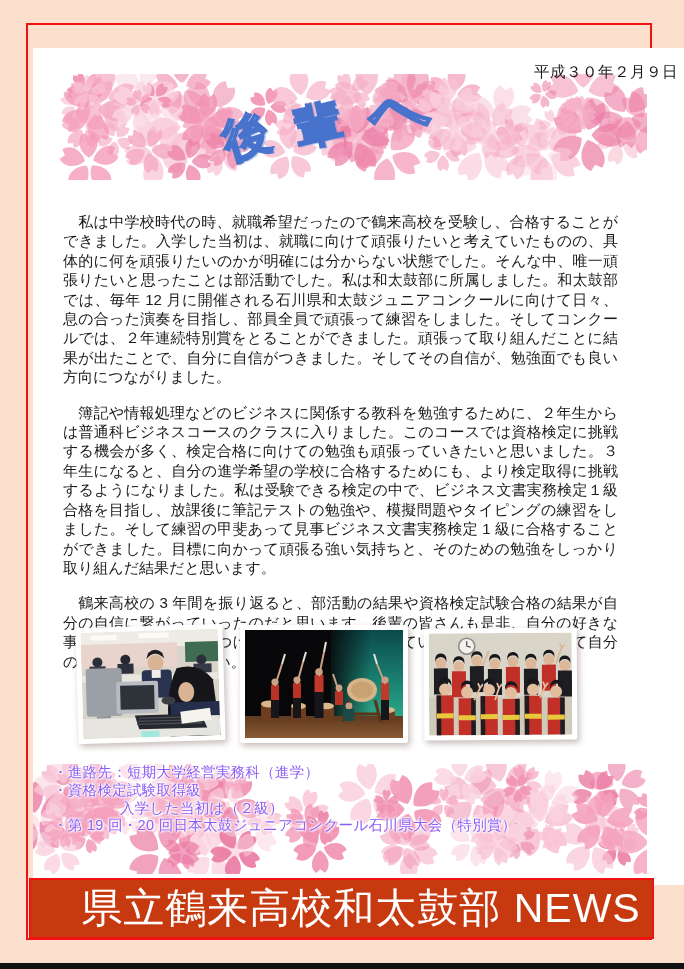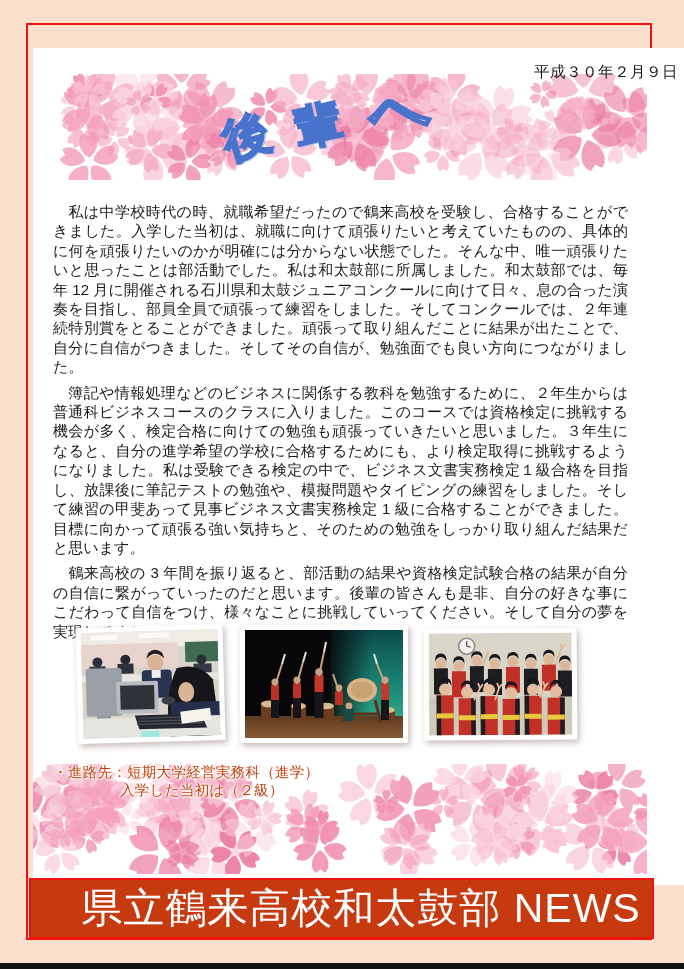--- a/index.html
+++ b/index.html
@@ -39,35 +39,35 @@
   }
   .tc0{left:190px;top:58px;font-size:47px;transform:rotate(-17deg);}
   .tc1{left:262px;top:46px;font-size:47px;transform:rotate(-13deg);}
   .tc2{left:336px;top:22px;font-size:60px;transform:rotate(-6deg);
        color:transparent;-webkit-text-stroke:2.5px #4873cd;text-shadow:none;}
   .article{
     position:absolute;left:14px;top:148px;width:587px;z-index:2;
     font-size:15px;line-height:19.4px;text-align:justify;
     text-justify:inter-ideograph;
   }
-  .article p{margin:6px;}
+  .article p{margin:16px;}
   .photo-row{
     position:absolute;left:44px;top:577px;width:540px;z-index:2;
     display:flex;align-items:center;gap:16px;
   }
   .photo{
     background:#fff;padding:5px;box-shadow:2px 3px 6px rgba(80,50,40,.33);
     line-height:0;border-radius:2px;
   }
   .ph1{transform:rotate(-1.6deg);}
   .ph3{transform:rotate(-.4deg);}
   .achievements{
     position:absolute;left:20px;top:716px;z-index:3;
     font-size:14.5px;line-height:17.8px;letter-spacing:.3px;
-    color:#c2410c;
+    color:#8b5cf6;
     text-shadow:0 0 2px #fff,0 0 2px #fff,0 0 3px #fff,1px 1px 2px #fff,-1px -1px 2px #fff;
   }
   .achievements .row{white-space:pre;}
   .achievements .ind1{padding-left:67px;}
   .banner{
     position:absolute;left:29px;top:878px;width:625px;height:61px;
     box-sizing:border-box;border:2px solid #f01212;background:#c73a10;
     display:flex;align-items:center;justify-content:center;z-index:2;
   }
   .banner-title{
@@ -473,21 +473,23 @@
         <use href="#sakura-flower" transform="translate(201.7,16.5) rotate(231) scale(0.56)" fill="#f6aec7" opacity="0.90"></use>
         <use href="#sakura-flower" transform="translate(63.8,38.7) rotate(355) scale(1.66)" fill="#f5a0bd" opacity="0.56"></use>
         <use href="#sakura-flower" transform="translate(353.2,38.3) rotate(146) scale(0.58)" fill="#f293b4" opacity="0.89"></use>
         <use href="#sakura-flower" transform="translate(559.3,79.1) rotate(295) scale(1.47)" fill="#f9c4d6" opacity="0.69"></use>
         <use href="#sakura-flower" transform="translate(569.3,58.2) rotate(222) scale(1.42)" fill="#f5a0bd" opacity="0.85"></use>
       </svg>
   </div>
 
   <div class="achievements">
     <div class="row">・進路先：短期大学経営実務科（進学）</div>
+    <div class="row">・資格検定試験取得級</div>
     <div class="row ind1">入学した当初は（２級）</div>
+    <div class="row">・第 19 回・20 回日本太鼓ジュニアコンクール石川県大会（特別賞）</div>
   </div>
 
 </div>
 
 <div class="banner">
   <span class="banner-title">県立鶴来高校和太鼓部 NEWS</span>
 </div>
 
 <div class="bottom-bar"></div>
 

